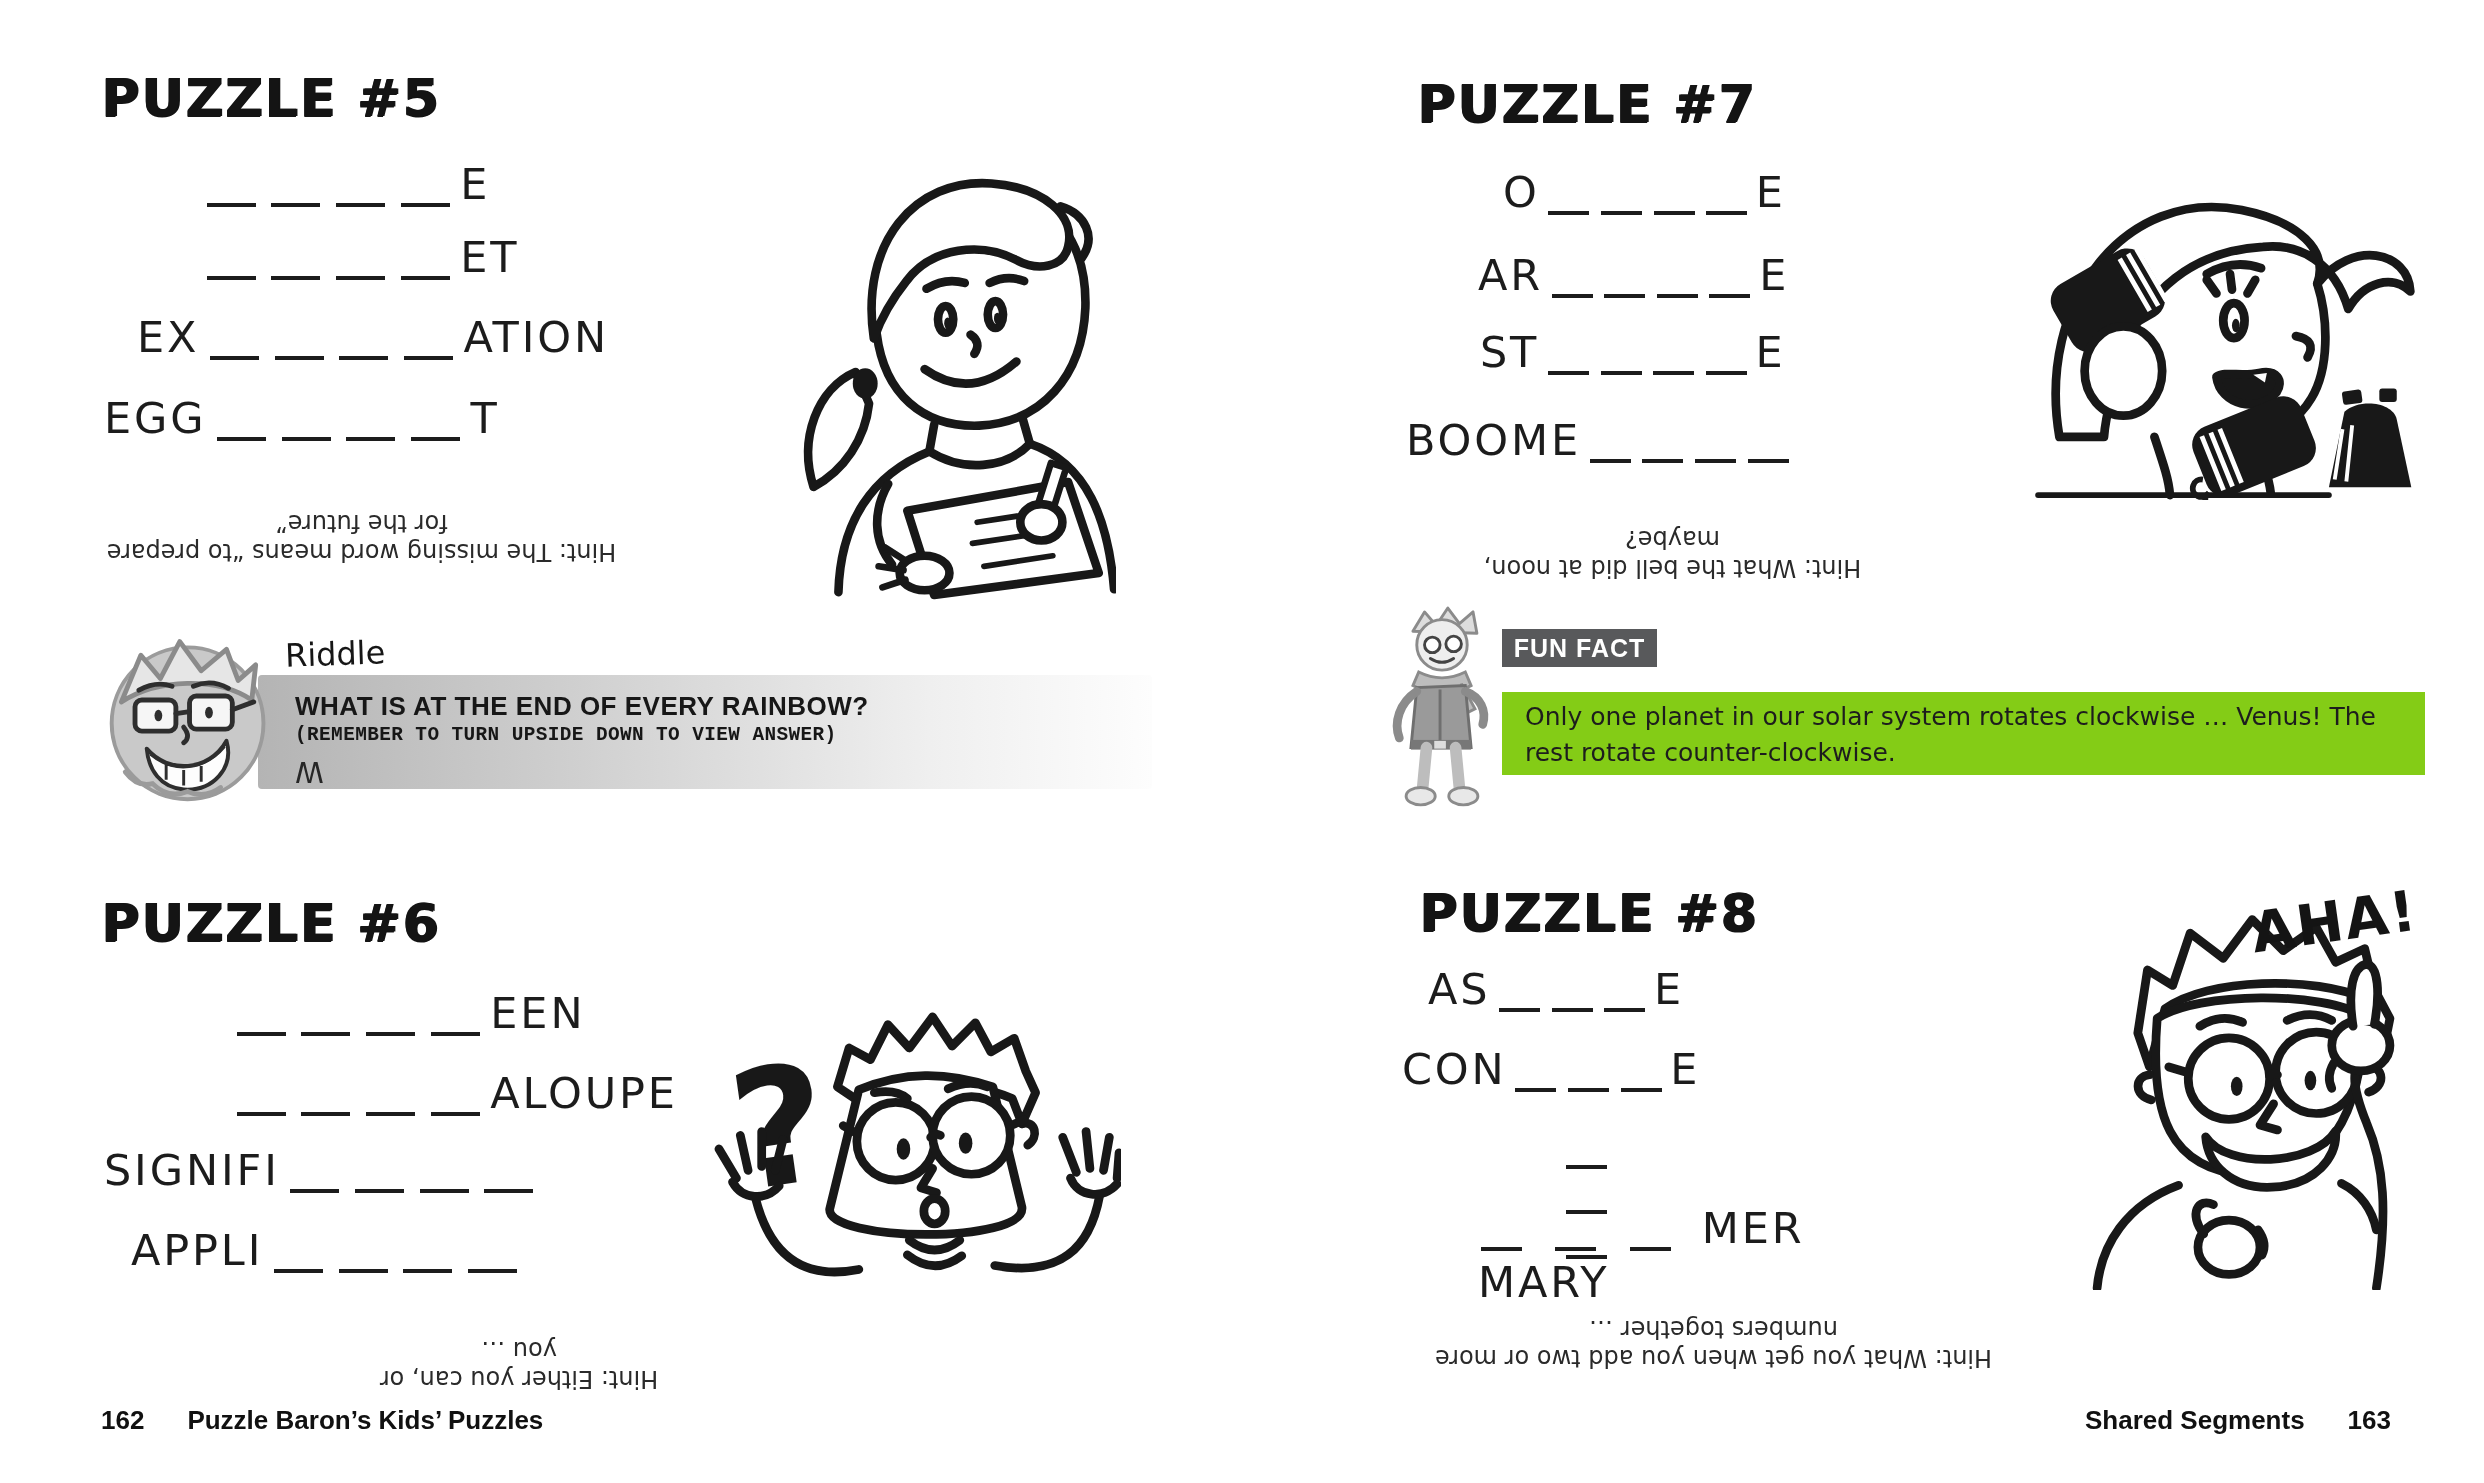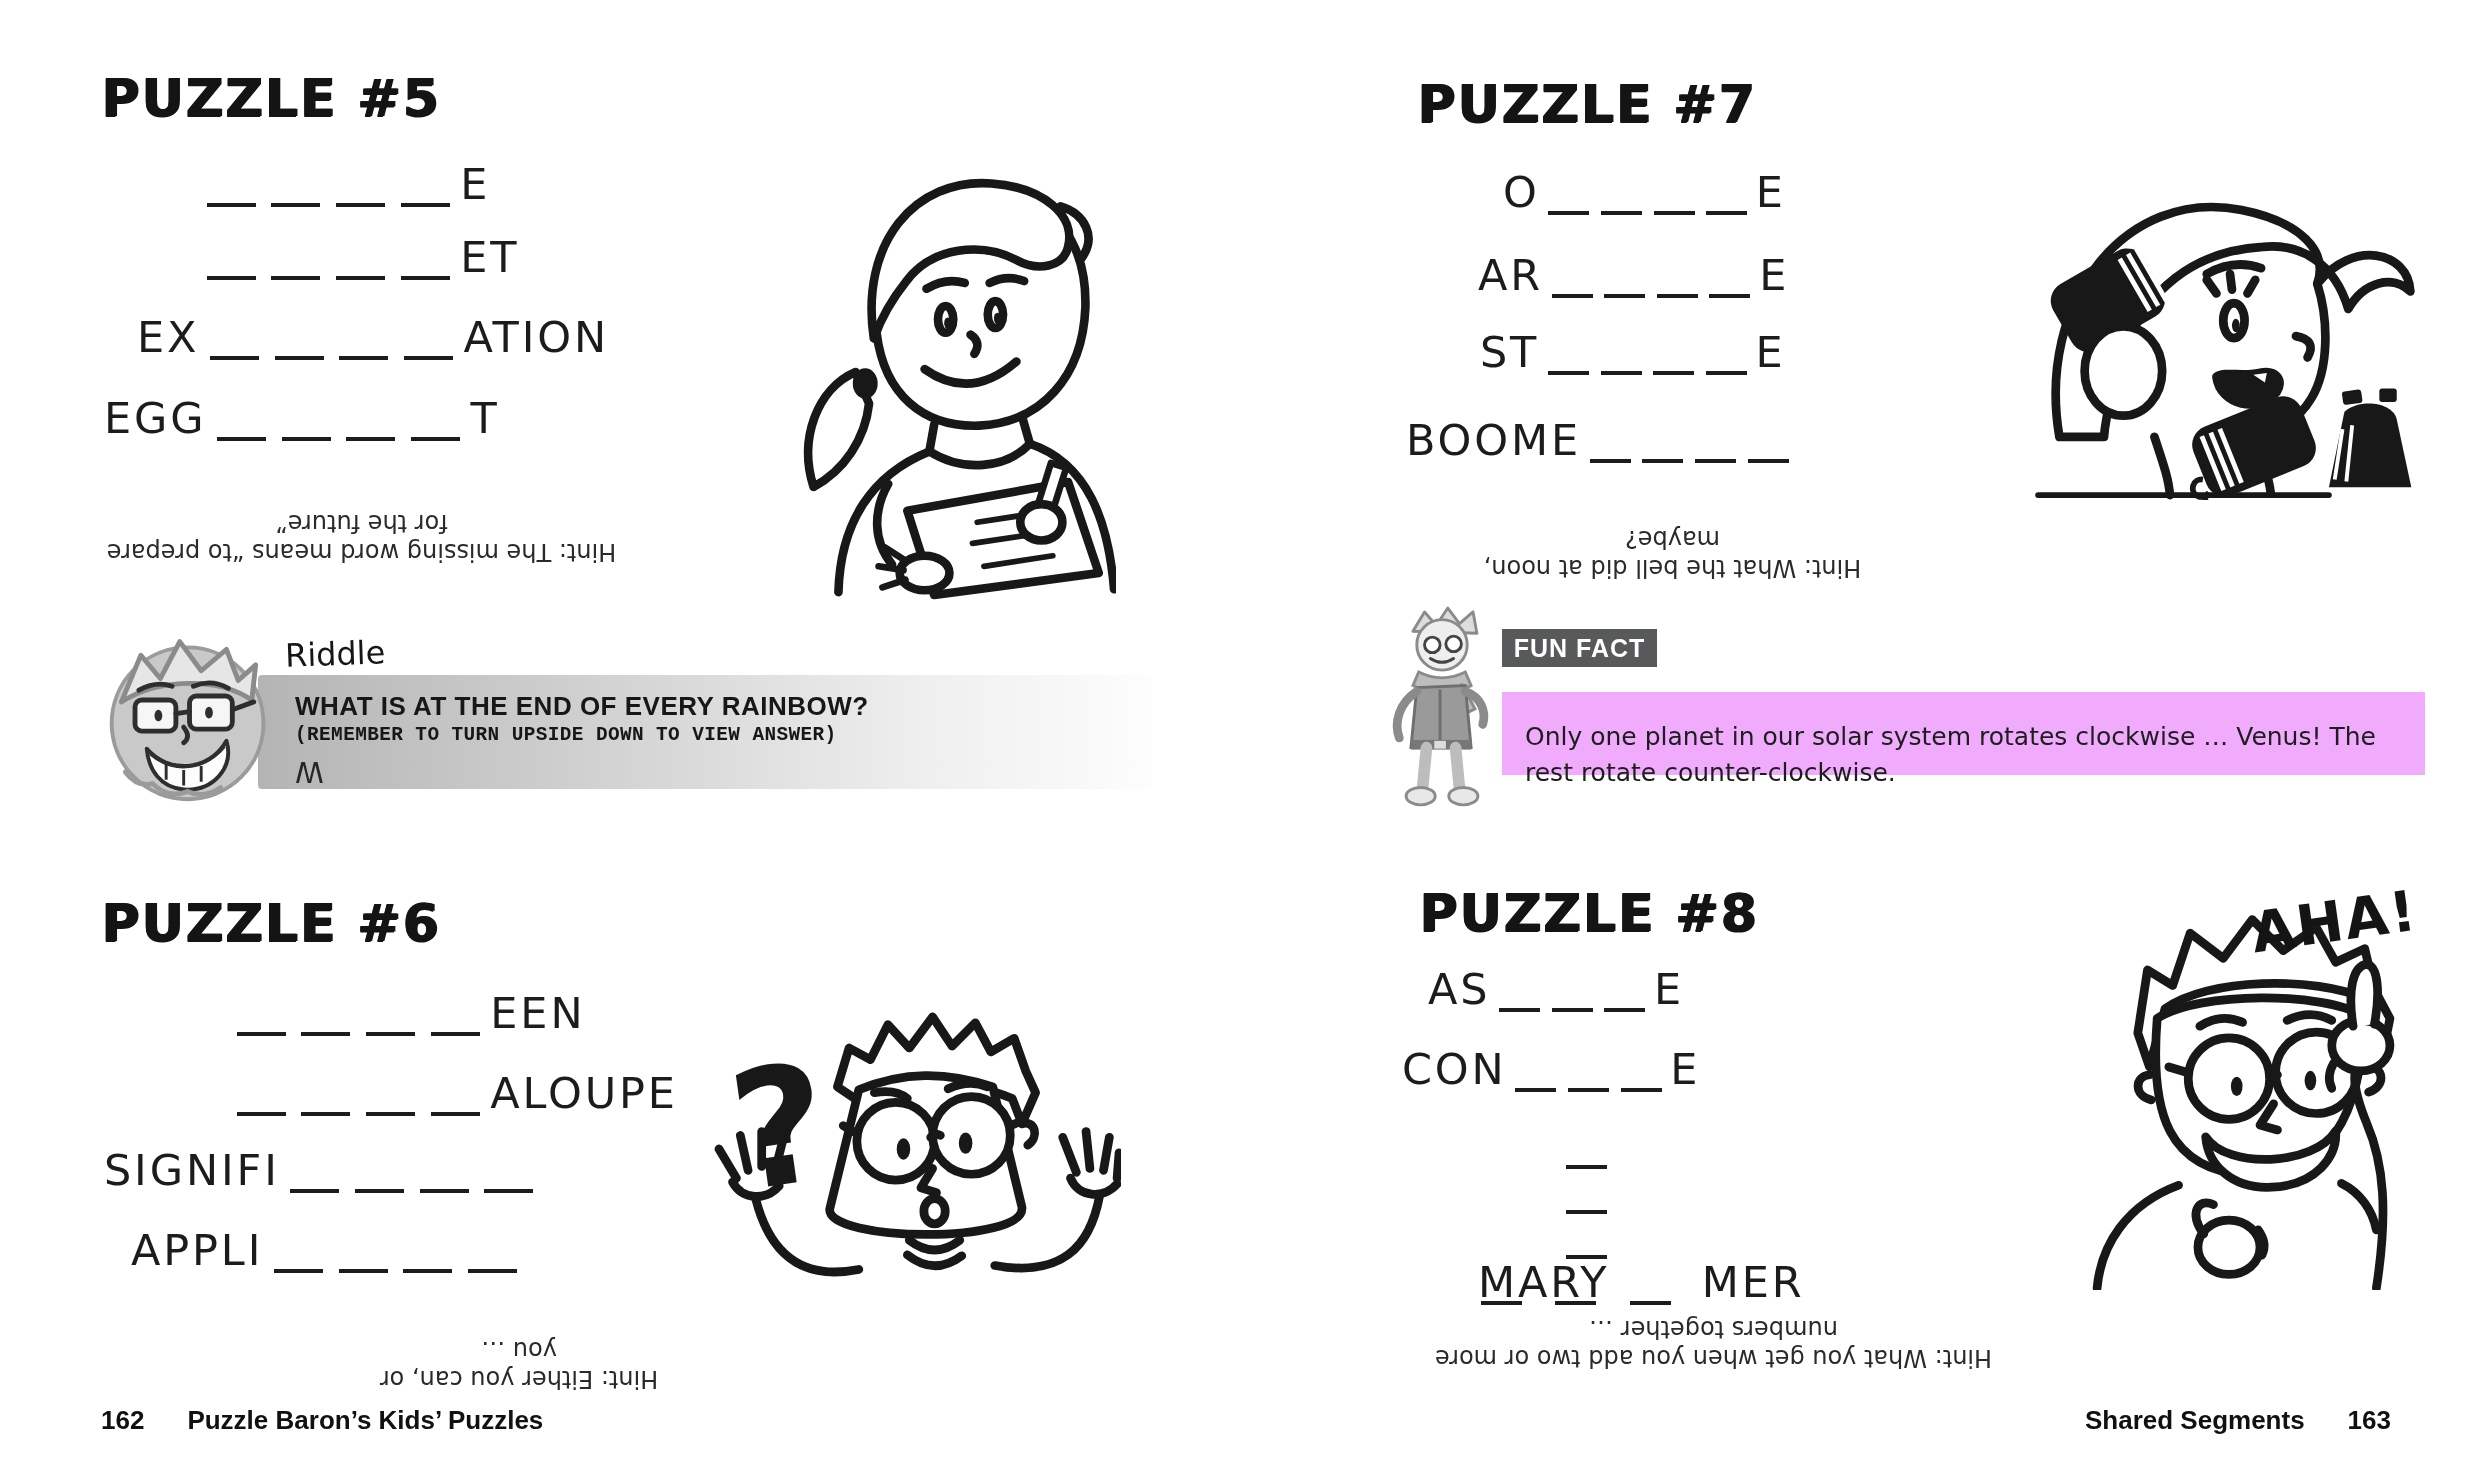--- a/index.html
+++ b/index.html
@@ -20,22 +20,22 @@
               border-radius:3.9px;}
   .riddle-q{position:absolute;font-family:"Liberation Sans",sans-serif;font-weight:800;
             font-size:26px;letter-spacing:0.5px;color:#171717;white-space:nowrap;}
   .riddle-instr{position:absolute;font-family:Liberation Mono, monospace;font-weight:800;
             font-size:19.4px;letter-spacing:0.4px;color:#171717;white-space:nowrap;}
   .riddle-answer{position:absolute;font-size:29px;color:#272727;}
   .riddle-answer span{display:inline-block;transform:rotate(180deg);}
   .funfact-label{position:absolute;background:#58595b;color:#ffffff;display:flex;
             align-items:center;justify-content:center;font-family:"Liberation Sans",sans-serif;
             font-weight:800;font-size:25px;letter-spacing:1px;}
-  .funfact-box{position:absolute;background:#f0abfc;font-size:25px;line-height:36px;
-            color:#1d1d1d;padding:27px 23px;box-sizing:border-box;}
+  .funfact-box{position:absolute;background:#84cc16;font-size:25px;line-height:36px;
+            color:#1d1d1d;padding:7px 23px;box-sizing:border-box;}
   .footer{position:absolute;font-family:"Liberation Sans",sans-serif;font-weight:700;
             font-size:26px;color:#111;white-space:nowrap;display:flex;gap:43px;}
   .aha{position:absolute;font-size:56px;font-weight:900;letter-spacing:1.9px;color:#141414;
        transform:rotate(-8deg);}
   svg{display:block;}
 </style>
 </head>
 <body>
 
 <div class="spread">
@@ -305,21 +305,21 @@
       <span class="blank"></span>
       <span class="blank"></span>
       <span class="letters">E</span>
     </div>
   <div class="word-row" style="left:1475px;top:1124px;flex-direction:column;--bw:41px;--bm:5.8px;">
       <span class="blank"></span>
       <span class="blank"></span>
       <span class="blank"></span>
       <span class="letters">MARY</span>
     </div>
-  <div class="word-row" style="left:1475px;top:1259px;gap:22px;--bw:41px;--bm:5.8px;">
+  <div class="word-row" style="left:1475px;top:1205px;gap:22px;--bw:41px;--bm:5.8px;">
       <span class="blank"></span>
       <span class="blank"></span>
       <span class="blank"></span>
       <span class="letters">MER</span>
     </div>
 
   <div class="hint" style="left:1403px;top:1314px;width:621px;">Hint: What you get when you add two or more numbers together …</div>
 
   <div class="abs" style="left:2033px;top:873px;">
     <svg width="422" height="417" viewBox="0 0 435 430">

